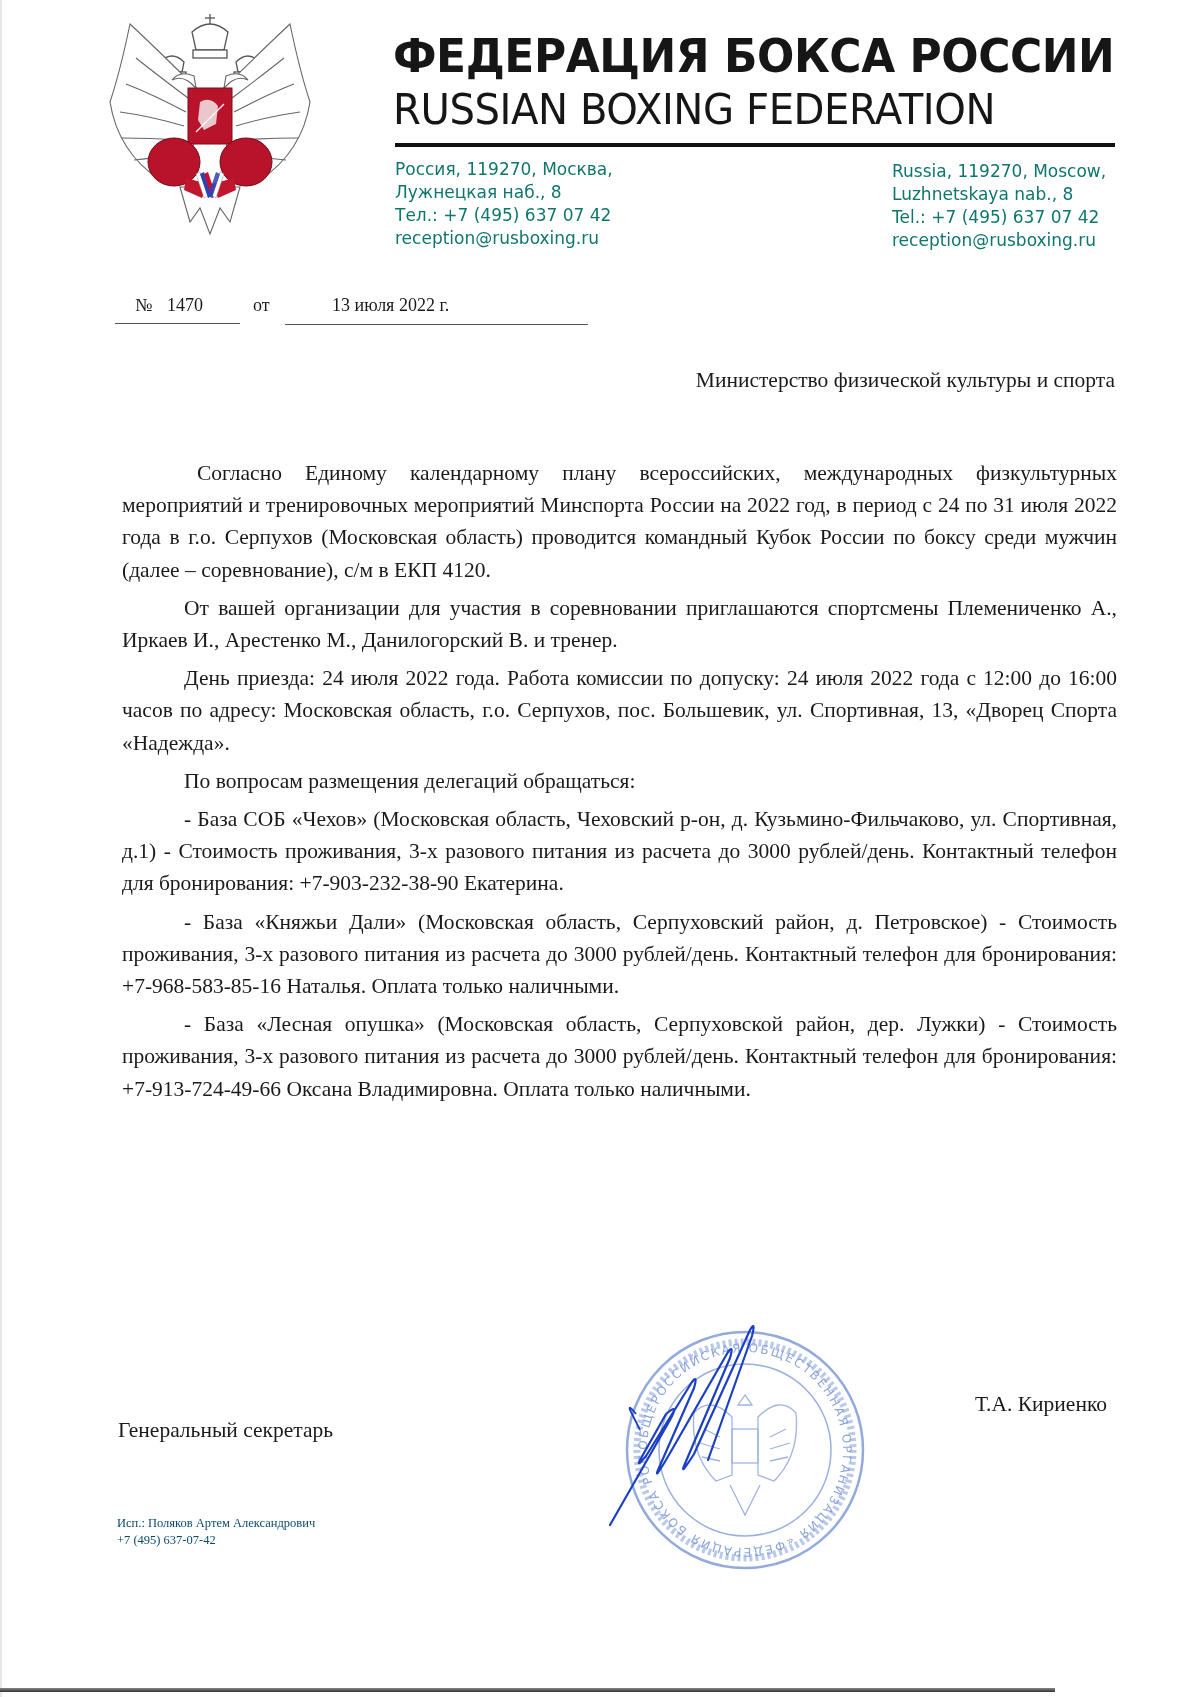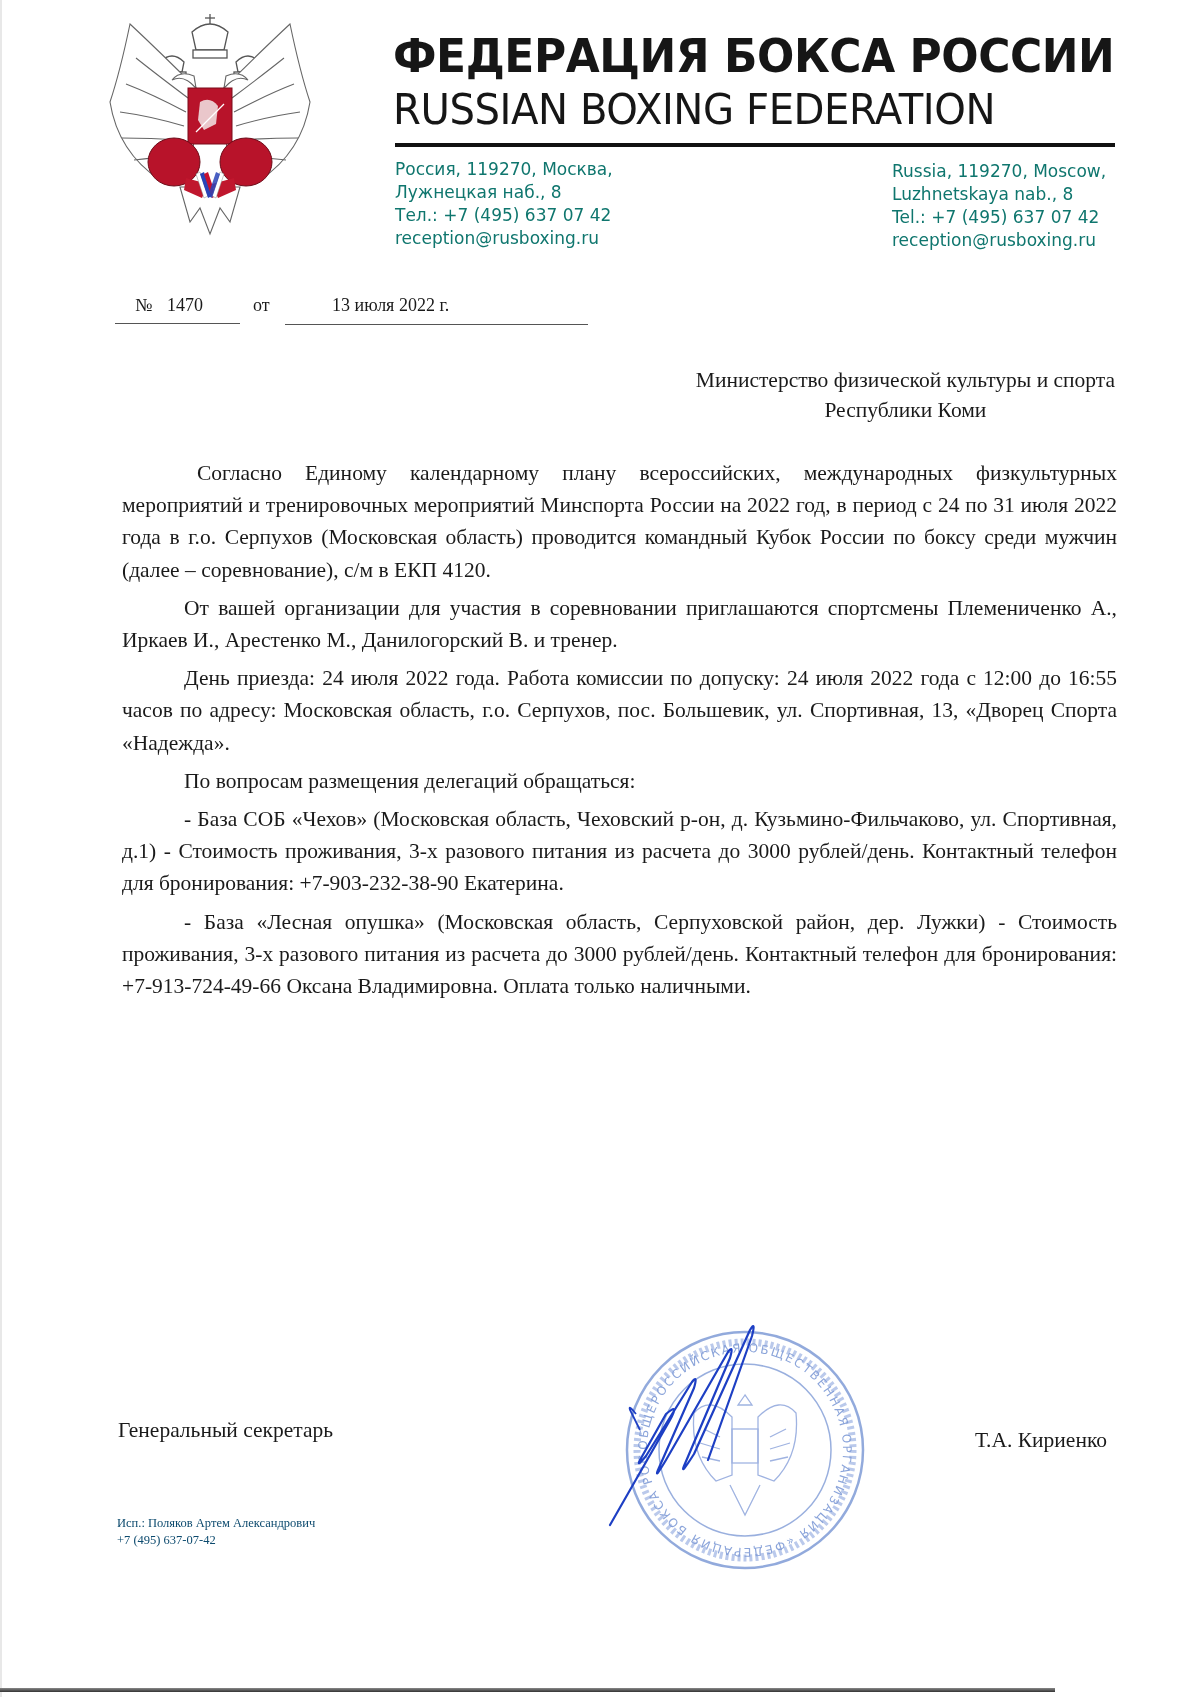--- a/index.html
+++ b/index.html
@@ -33,21 +33,21 @@
   #addressee { right: 85px; top: 365px; text-align: center; font-size: 21.5px; line-height: 30px; }
 
   
   #body { left: 122px; top: 457px; width: 995px; font-size: 21.5px; line-height: 32.2px; }
   #body p { margin: 0 0 6px 0; text-align: justify; text-align-last: left; }
   #body p.indent { text-indent: 62px; }
   #body p.first { text-indent: 75px; }
 
   
   #sign-title { left: 118px; top: 1418px; font-size: 21.5px; }
-  #sign-name { right: 93px; top: 1428px; font-size: 21.5px; }
+  #sign-name { right: 93px; top: 1392px; font-size: 21.5px; }
   #stamp { left: 620px; top: 1325px; width: 250px; height: 250px; }
   #signature { left: 600px; top: 1310px; width: 200px; height: 225px; }
 
   
   #executor { left: 117px; top: 1515px; font-size: 12.5px; line-height: 17px; color: #0c4a6e; }
 
   
   #bottom-edge { left: 0; top: 1688px; width: 1055px; height: 4px; background: linear-gradient(#888, #333); }
   #left-edge { left: 0; top: 0; width: 2px; height: 1697px; background: #e8e8e8; }
 </style>
@@ -128,29 +128,29 @@
   <span id="num-sign">№</span>
   <span id="num-value">1470</span>
   <div id="num-underline"></div>
   <span id="from-label">от</span>
   <span id="date-value">13 июля 2022 г.</span>
   <div id="date-underline"></div>
 </div>
 
 <div class="abs serif" id="addressee">
   <div>Министерство физической культуры и спорта</div>
-  <div>Республики Коми</div>
 </div>
 
 <div class="abs serif" id="body">
   <p class="first">Согласно Единому календарному плану всероссийских, международных физкультурных мероприятий и тренировочных мероприятий Минспорта России на 2022 год, в период с 24 по 31 июля 2022 года в г.о. Серпухов (Московская область) проводится командный Кубок России по боксу среди мужчин (далее – соревнование), с/м в ЕКП 4120.</p>
   <p class="indent">От вашей организации для участия в соревновании приглашаются спортсмены Племениченко А., Иркаев И., Арестенко М., Данилогорский В. и тренер.</p>
-  <p class="indent">День приезда: 24 июля 2022 года. Работа комиссии по допуску: 24 июля 2022 года с 12:00 до 16:55 часов по адресу: Московская область, г.о. Серпухов, пос. Большевик, ул. Спортивная, 13, «Дворец Спорта «Надежда».</p>
+  <p class="indent">День приезда: 24 июля 2022 года. Работа комиссии по допуску: 24 июля 2022 года с 12:00 до 16:00 часов по адресу: Московская область, г.о. Серпухов, пос. Большевик, ул. Спортивная, 13, «Дворец Спорта «Надежда».</p>
   <p class="indent">По вопросам размещения делегаций обращаться:</p>
   <p class="indent">- База СОБ «Чехов» (Московская область, Чеховский р-он, д. Кузьмино-Фильчаково, ул. Спортивная, д.1) - Стоимость проживания, 3-х разового питания из расчета до 3000 рублей/день. Контактный телефон для бронирования: +7-903-232-38-90 Екатерина.</p>
+  <p class="indent">- База «Княжьи Дали» (Московская область, Серпуховский район, д. Петровское) - Стоимость проживания, 3-х разового питания из расчета до 3000 рублей/день. Контактный телефон для бронирования: +7-968-583-85-16 Наталья. Оплата только наличными.</p>
   <p class="indent">- База «Лесная опушка» (Московская область, Серпуховской район, дер. Лужки) - Стоимость проживания, 3-х разового питания из расчета до 3000 рублей/день. Контактный телефон для бронирования: +7-913-724-49-66 Оксана Владимировна. Оплата только наличными.</p>
 </div>
 
 <div class="abs" id="stamp">
   <svg width="250" height="250" viewBox="0 0 250 250">
     <defs>
       <path id="stampArc" d="M125,125 m-98,0 a98,98 0 1,1 196,0 a98,98 0 1,1 -196,0"></path>
     </defs>
     <circle cx="125" cy="125" r="118" fill="none" stroke="#7f9bd6" stroke-width="2.5" opacity="0.85"></circle>
     <circle cx="125" cy="125" r="108" fill="none" stroke="#9db2e2" stroke-width="7" stroke-dasharray="3 3" opacity="0.7"></circle>

